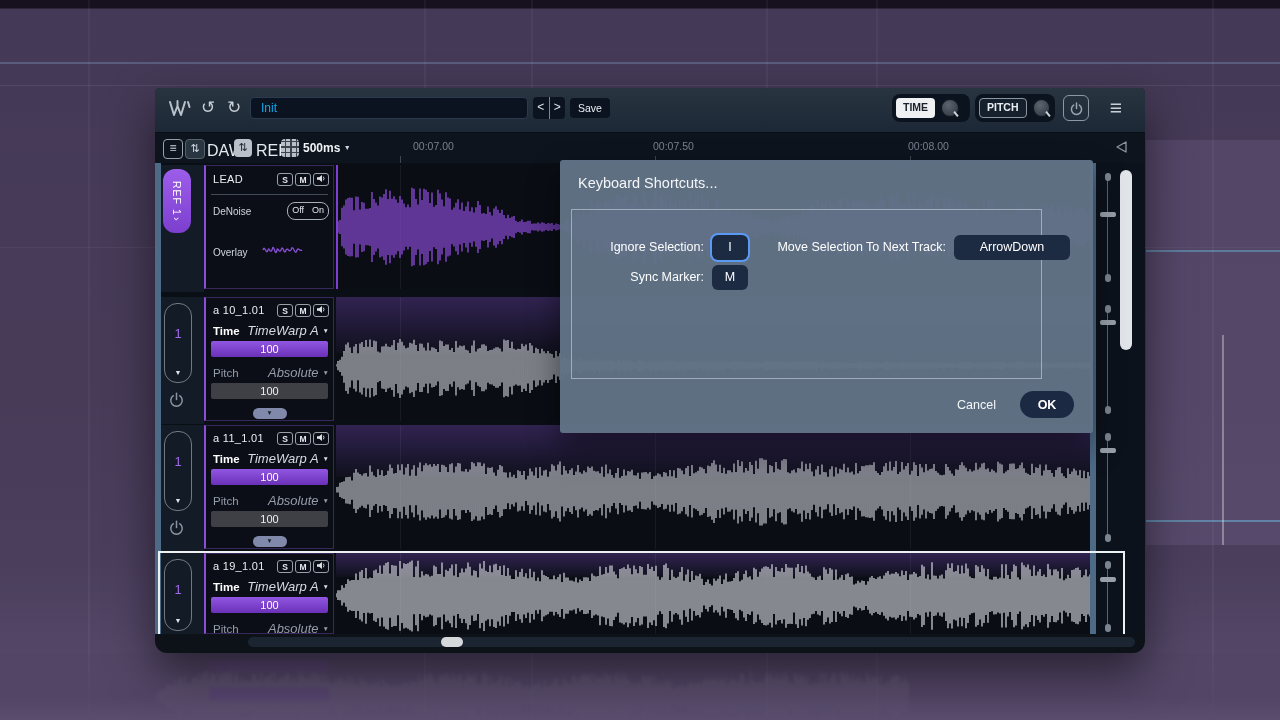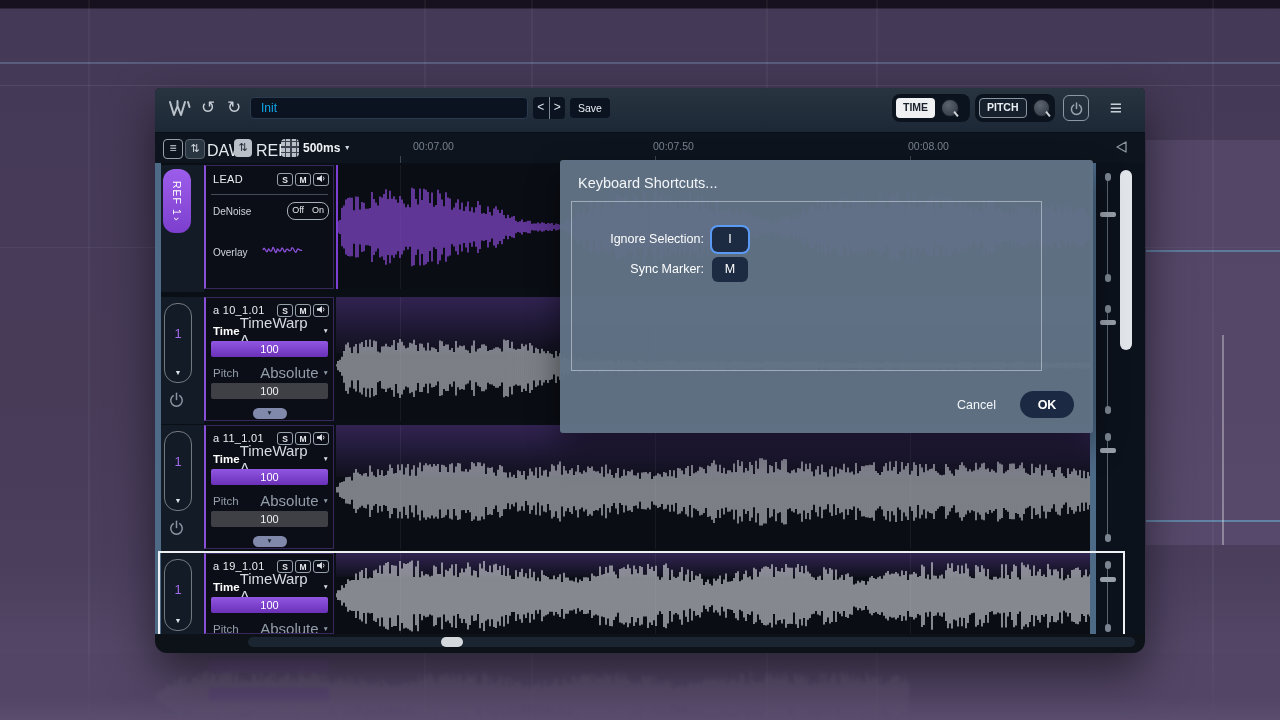--- a/index.html
+++ b/index.html
@@ -85,21 +85,21 @@
   .hrow{position:absolute;left:7px;right:4px;display:flex;align-items:center;}
   .hname{font-size:11px;color:#eaeef2;letter-spacing:.3px;}
   .smgrp{margin-left:auto;display:flex;gap:2px;}
   .smbtn{width:16px;height:13px;border:1px solid #97a1ac;border-radius:3px;font-size:8.5px;font-weight:bold;
          color:#e2e7ec;text-align:center;line-height:12px;box-sizing:border-box;}
   .divline{position:absolute;left:5px;right:5px;height:1px;background:#434c59;}
   .dnlabel,.ovlabel{font-size:10px;color:#cfd6dd;}
   .segs{margin-left:auto;display:flex;border:1px solid #a6b0ba;border-radius:8px;height:16px;font-size:9px;}
   .seg{padding:0 4px;line-height:15px;color:#dfe5ea;}
   .trow{font-size:11.5px;color:#fff;}
-  .trow .mode{margin-left:auto;font-size:15px;color:#d6dbe2;}
+  .trow .mode{margin-left:auto;font-size:13px;color:#d6dbe2;font-style:italic;}
   .trow .car{font-size:6.5px;margin-left:4px;color:#d6dbe2;}
   .trow.dim,.trow.dim .mode,.trow.dim .car{color:#939daa;}
   .bar{position:absolute;left:5px;right:5px;height:16px;border-radius:2px;text-align:center;font-size:11px;
        line-height:16px;color:#fff;}
   .bar.time{background:linear-gradient(180deg,#9257e2,#6a30b8);}
   .bar.pitch{background:#3e4046;color:#eceff2;}
   .expand{position:absolute;bottom:1px;left:50%;width:34px;margin-left:-17px;height:11px;border-radius:7px;
           background:rgba(151,159,197,.85);text-align:center;font-size:6.5px;line-height:10px;color:#1c2430;}
   .lane{position:absolute;left:181px;width:754px;top:0;bottom:3px;background:#0a0d14;overflow:hidden;}
   .lane svg{position:absolute;left:0;top:0;}
@@ -112,21 +112,21 @@
   .fader .dot.b{bottom:0;}
   .fader .handle{position:absolute;left:1px;width:16px;height:5px;border-radius:2px;background:#98a0aa;}
   .sel{position:absolute;left:3px;top:388px;width:963px;height:83px;border:2px solid #eef1f4;border-bottom:none;
        pointer-events:none;z-index:5;}
   .hscroll{position:absolute;left:93px;width:887px;top:549px;height:10px;background:#1b2532;border-radius:5px;}
   .hthumb{position:absolute;left:193px;top:0;width:22px;height:10px;border-radius:5px;background:#d6d9dc;}
   
   .dialog{position:absolute;left:560px;top:160px;width:533px;height:273px;background:rgba(97,115,134,.97);
           border-radius:3px;box-shadow:0 14px 32px rgba(0,0,0,.45);z-index:50;}
   .dtitle{position:absolute;left:18px;top:15px;font-size:14.5px;color:#f3f6f9;}
-  .dpanel{position:absolute;left:11px;top:41px;width:471px;height:170px;border:1px solid rgba(226,234,242,.5);
+  .dpanel{position:absolute;left:11px;top:49px;width:471px;height:170px;border:1px solid rgba(226,234,242,.5);
           box-sizing:border-box;}
   .dcol{position:absolute;top:22px;}
   .dcol.left{left:0;width:176px;}
   .dcol.right{left:180px;width:318px;}
   .drow{height:30px;display:flex;align-items:center;justify-content:flex-end;gap:8px;}
   .dlabel{font-size:12.5px;color:#fdfefe;text-align:right;}
   .keybtn{height:25px;background:#1c2a42;border-radius:6px;color:#fff;font-size:12.5px;display:flex;
           align-items:center;justify-content:center;flex:0 0 auto;}
   .keybtn.small{width:36px;}
   .keybtn.wide{width:116px;}
@@ -444,20 +444,24 @@
       <div class="drow">
         <span class="dlabel">Ignore Selection:</span>
         <span class="keybtn small focused">I</span>
       </div>
       <div class="drow">
         <span class="dlabel">Sync Marker:</span>
         <span class="keybtn small">M</span>
       </div>
     </div>
     <div class="dcol right">
+      <div class="drow">
+        <span class="dlabel">Move Selection To Next Track:</span>
+        <span class="keybtn wide">ArrowDown</span>
+      </div>
     </div>
   </div>
   <div class="dactions">
     <span class="cancel">Cancel</span>
     <span class="okbtn">OK</span>
   </div>
 </div>
 
 <div class="reflection">
   <svg class="wave" width="754" height="58" style="left:181px" viewBox="0 0 754 58">

